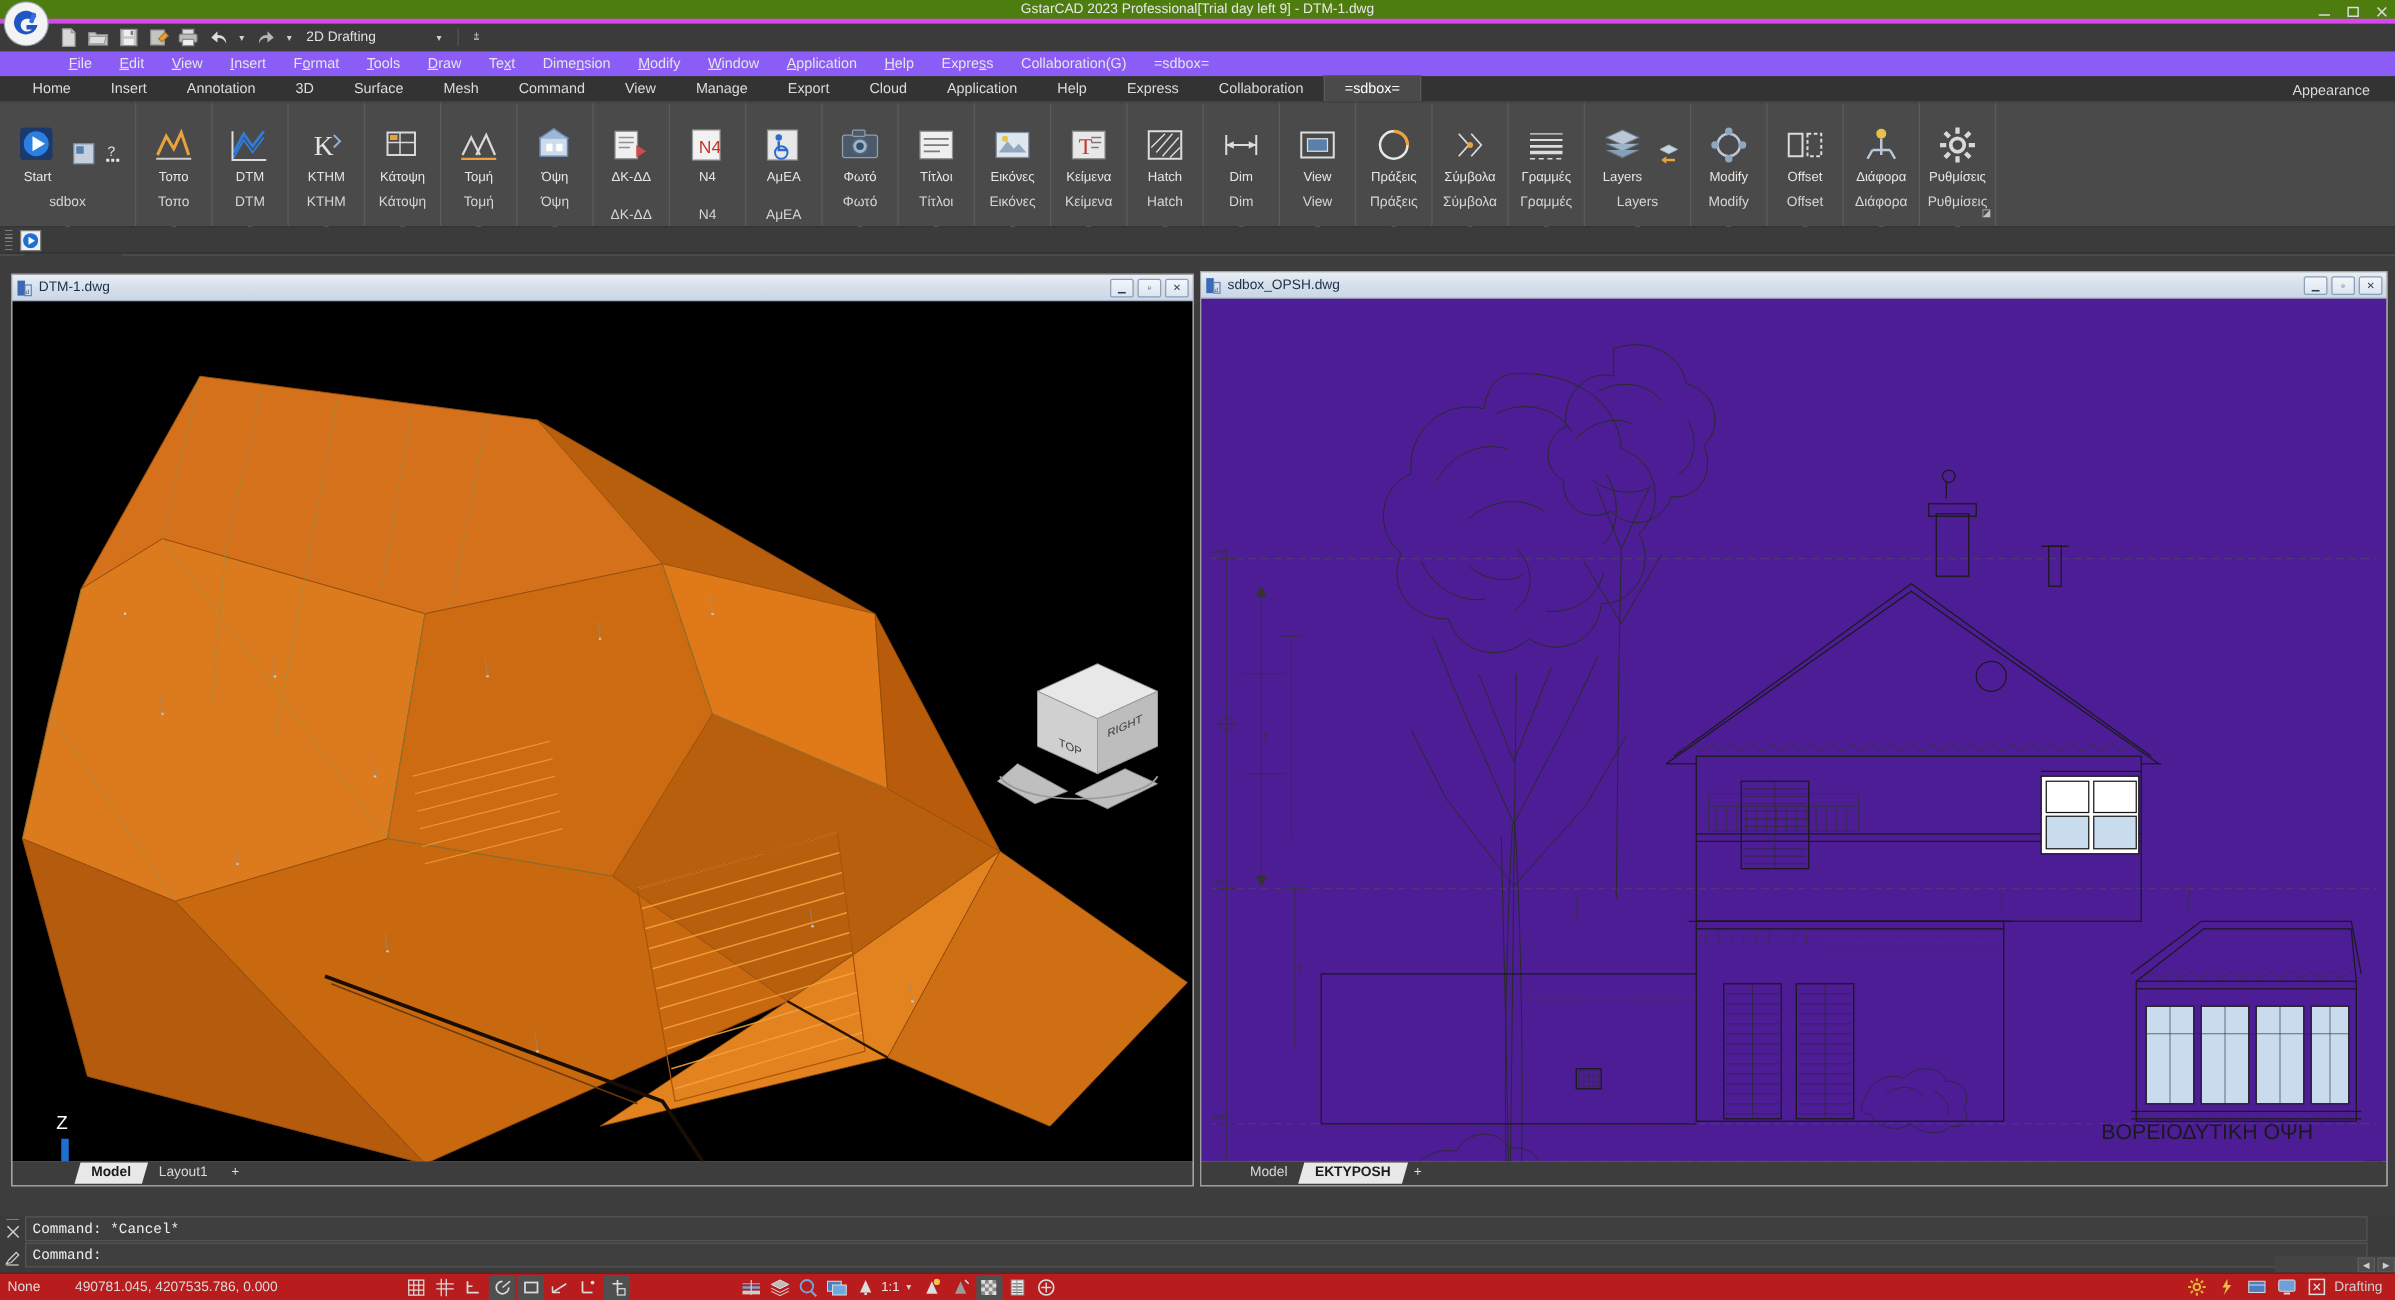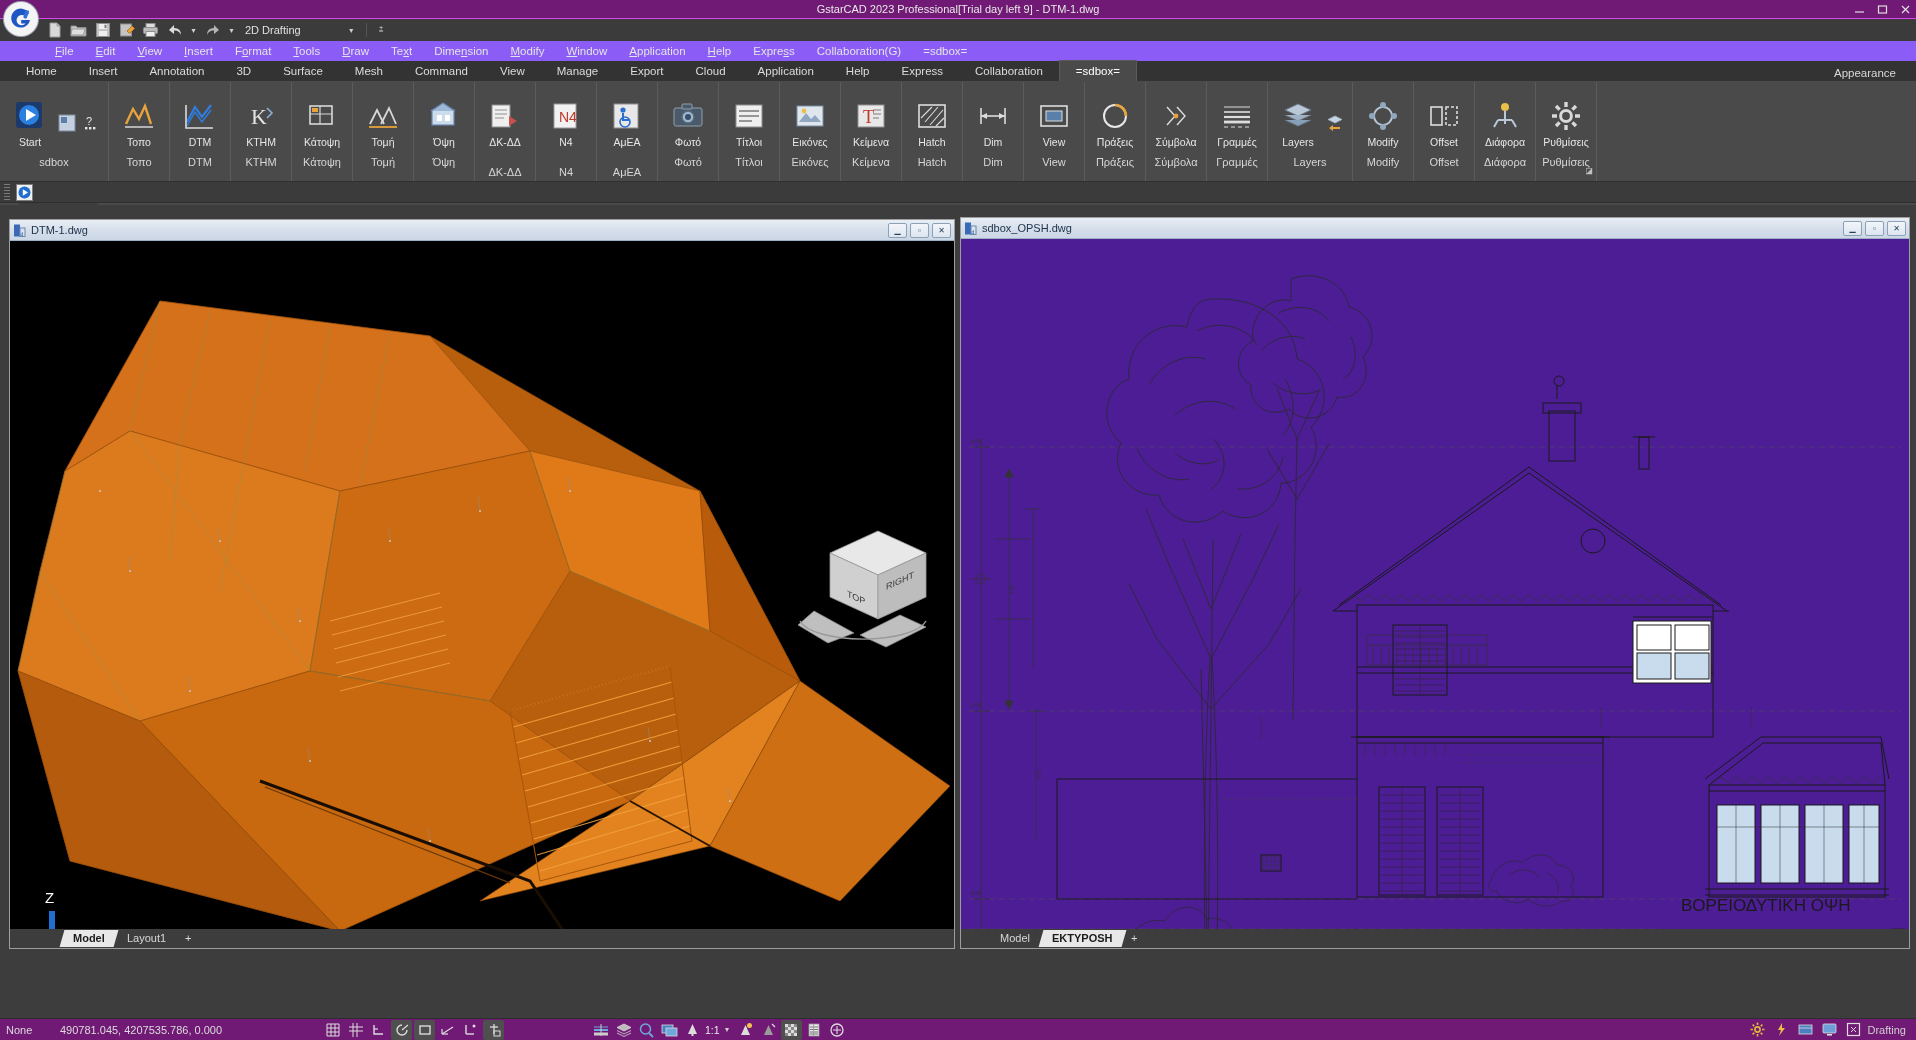--- a/index.html
+++ b/index.html
@@ -8,22 +8,22 @@
     overflow: hidden;
     background: #3b3b3b;
     font-family: "Liberation Sans", "DejaVu Sans", sans-serif;
     color: #e4e4e4;
     -webkit-font-smoothing: antialiased;
   }
   #app { position: relative; width: 1916px; height: 1040px; background: #3d3d3d; }
 
   
   .titlebar {
-    height: 19px; background: #701a75; display: flex; align-items: center;
-    position: relative; border-bottom: 1px solid #d946ef;
+    height: 19px; background: #4d7c0f; display: flex; align-items: center;
+    position: relative; border-bottom: 4px solid #d946ef;
   }
   .tb-title {
     position: absolute; left: 0; right: 0; text-align: center;
     font-size: 11px; color: #e8e8e8; line-height: 19px; pointer-events: none;
   }
   .tb-btns { position: absolute; right: 4px; top: 0; display: flex; gap: 10px; height: 19px; align-items: center; }
   .tb-btn { width: 13px; height: 13px; position: relative; cursor: pointer; }
   .tb-btn svg { display: block; }
 
   
@@ -151,21 +151,21 @@
   .cmd-line {
     height: 20px; line-height: 20px; background: #3f3f3f; border: 1px solid #555;
     font-family: "Liberation Mono", "DejaVu Sans Mono", monospace; font-size: 11.5px;
     color: #efefef; padding-left: 5px; margin-bottom: 1px;
   }
   .cmd-hscroll { position:absolute; right:0; bottom:0; height:13px; width:96px; background:#444; display:flex; align-items:center; justify-content:flex-end; gap:2px;}
   .sc-btn { width:14px; height:12px; background:#4d4d4d; border:1px solid #5d5d5d; color:#ccc; font-size:7px; display:flex; align-items:center; justify-content:center; cursor:pointer;}
 
   
   .statusbar {
-    position: absolute; left: 0; right: 0; bottom: 0; height: 22px; background: #701a75;
+    position: absolute; left: 0; right: 0; bottom: 0; height: 22px; background: #b91c1c;
     display: flex; align-items: center; font-size: 11px; color: #dcdcdc; border-top: 1px solid #2e2e2e;
   }
   .sb-none { padding-left: 6px; width: 60px; }
   .sb-coord { width: 250px; }
   .sb-icons { display: flex; align-items: center; gap: 2px; margin-left: 12px; }
   .sb-ico { width: 21px; height: 20px; display: flex; align-items: center; justify-content: center; cursor: pointer; border-radius: 2px; }
   .sb-ico.on { background: #4f4f4f; }
   .sb-right { margin-left: auto; display: flex; align-items: center; gap: 3px; padding-right: 6px; }
   .sb-brand { font-size: 11px; color: #d0d0d0; padding-right:4px;}
   .scale-lbl { font-size: 10.5px; color:#e8e8e8; }
@@ -1257,20 +1257,45 @@
         </svg>
       </div>
       <div class="layout-bar" id="ltabs1" style="padding-left:28px;">
           <div class="ltab"><span>Model</span></div>
           <div class="ltab active"><span>EKTYPOSH</span></div>
           <div class="ltab plus"><span>+</span></div>
         </div>
     </div>
   </div>
 
+  <div class="cmdarea">
+    <div class="cmd-gutter">
+      <div class="grip" style="height:6px;width:10px;"></div>
+      <div style="cursor:pointer;">
+        <svg width="13" height="13">
+            <line x1="2" y1="2" x2="11" y2="11" stroke="#ccc" stroke-width="1.3"></line>
+            <line x1="11" y1="2" x2="2" y2="11" stroke="#ccc" stroke-width="1.3"></line>
+          </svg>
+      </div>
+      <div style="cursor:pointer;">
+        <svg width="13" height="13">
+            <path d="M1 11 L3 8 L9 2 L11 4 L5 10 Z" fill="none" stroke="#ccc" stroke-width="1"></path>
+            <line x1="1" y1="12" x2="11" y2="12" stroke="#ccc" stroke-width="1"></line>
+          </svg>
+      </div>
+    </div>
+    <div class="cmd-lines">
+      <div class="cmd-line">Command: *Cancel*</div>
+      <div class="cmd-line">Command:</div>
+      <div class="cmd-hscroll">
+        <div class="sc-btn">◀</div>
+        <div class="sc-btn">▶</div>
+      </div>
+    </div>
+  </div>
 
   <div class="statusbar">
     <div class="sb-none">None</div>
     <div class="sb-coord">490781.045, 4207535.786, 0.000</div>
     <div class="sb-icons">
       <div class="sb-ico">
         <svg width="16" height="16">
             <g stroke="#dcdcdc" stroke-width="1">
               <path d="M2 2h12v12H2z" fill="none"></path>
               <path d="M6 2v12M10 2v12M2 6h12M2 10h12"></path>

